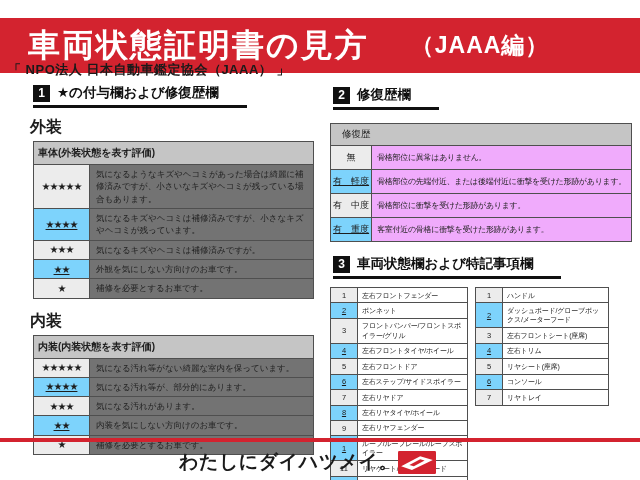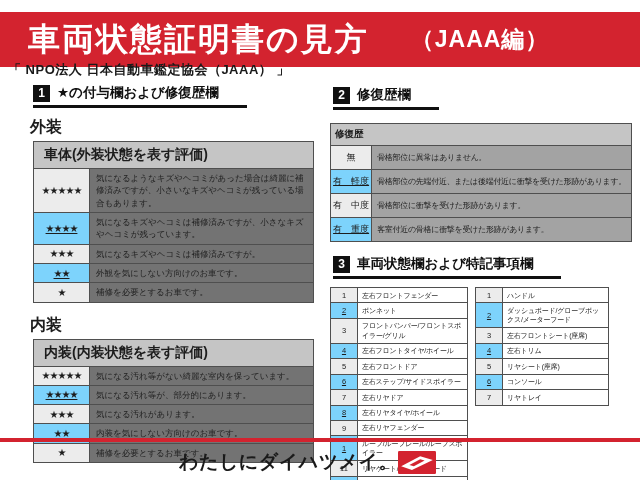--- a/index.html
+++ b/index.html
@@ -6,21 +6,21 @@
   html,body { margin:0; padding:0; }
   body {
     width:640px; height:480px; position:relative; overflow:hidden;
     background:#ffffff;
     font-family:"Liberation Sans","DejaVu Sans",sans-serif;
     color:#1d1d1d;
   }
 
   
   .red-band {
-    position:absolute; top:12px; left:0; width:640px; height:55px;
+    position:absolute; top:18px; left:0; width:640px; height:55px;
     background:#d3232f; display:flex; align-items:center;
   }
   .main-title { color:#fff; font-weight:bold; font-size:32px; letter-spacing:2px; margin-left:28px; white-space:nowrap; }
   .edition    { color:#fff; font-weight:bold; font-size:23px; letter-spacing:1px; margin-left:42px; white-space:nowrap; }
 
   .subtitle {
     position:absolute; top:61px; left:8px;
     font-size:13px; font-weight:bold; color:#1a1a1a; letter-spacing:0.5px;
   }
 
@@ -41,31 +41,31 @@
   .sec-title { font-weight:bold; font-size:13.5px; color:#101010; white-space:nowrap; }
 
   .group-label { font-weight:bold; font-size:16px; margin:9px 0 3px 2px; }
 
   
   table { border-collapse:collapse; }
   td { border:1px solid #4f4f4f; vertical-align:middle; }
 
   .eval-table { width:281px; margin-left:5px; }
   .eval-table .hdr-cell {
-    background:#c5c5c5; font-weight:bold; font-size:14px; padding:4px 10px;
+    background:#c5c5c5; font-weight:bold; font-size:10px; padding:4px 4px;
   }
   .first-col { background:#ececec; text-align:center; }
   .first-col.alt { background:#7dd3fc;text-decoration:underline; }
   .stars-cell { width:56px; font-size:10px; letter-spacing:-1px; padding:3px 1px; white-space:nowrap; }
   .desc-cell  { background:#737373; font-size:8.5px; line-height:1.45; padding:3px 6px; color:#222; }
 
   .repair-table { width:302px; margin:13px 0 0 2px; }
-  .repair-table .hdr-cell { background:#c5c5c5; font-weight:bold; font-size:9.5px; padding:4px 4px; }
+  .repair-table .hdr-cell { background:#c5c5c5; font-weight:normal; font-size:9.5px; padding:4px 11px; }
   .repair-label { width:58px; font-size:9px; padding:5px 2px; white-space:nowrap; }
-  .repair-desc  { background:#a3a3a3; font-size:8px; letter-spacing:-0.3px; padding:5px 5px; color:#222; white-space:nowrap; }
+  .repair-desc  { background:#f0abfc; font-size:8px; letter-spacing:-0.3px; padding:5px 5px; color:#222; white-space:nowrap; }
 
   .sec3-wrap { margin-top:12px; }
   .parts-row { display:flex; gap:7px; margin:8px 0 0 2px; align-items:flex-start; }
   .parts-table { width:138px; }
   .parts-table.right { width:134px; }
   .part-num  { width:27px; font-size:7.5px; padding:2px 1px; }
   .part-name { background:#fff; font-size:7px; letter-spacing:-0.2px; line-height:1.35; padding:2.5px 4px; color:#222; }
 
   
   .red-line { position:absolute; left:0; top:438px; width:640px; height:4px; background:#d3232f; }

